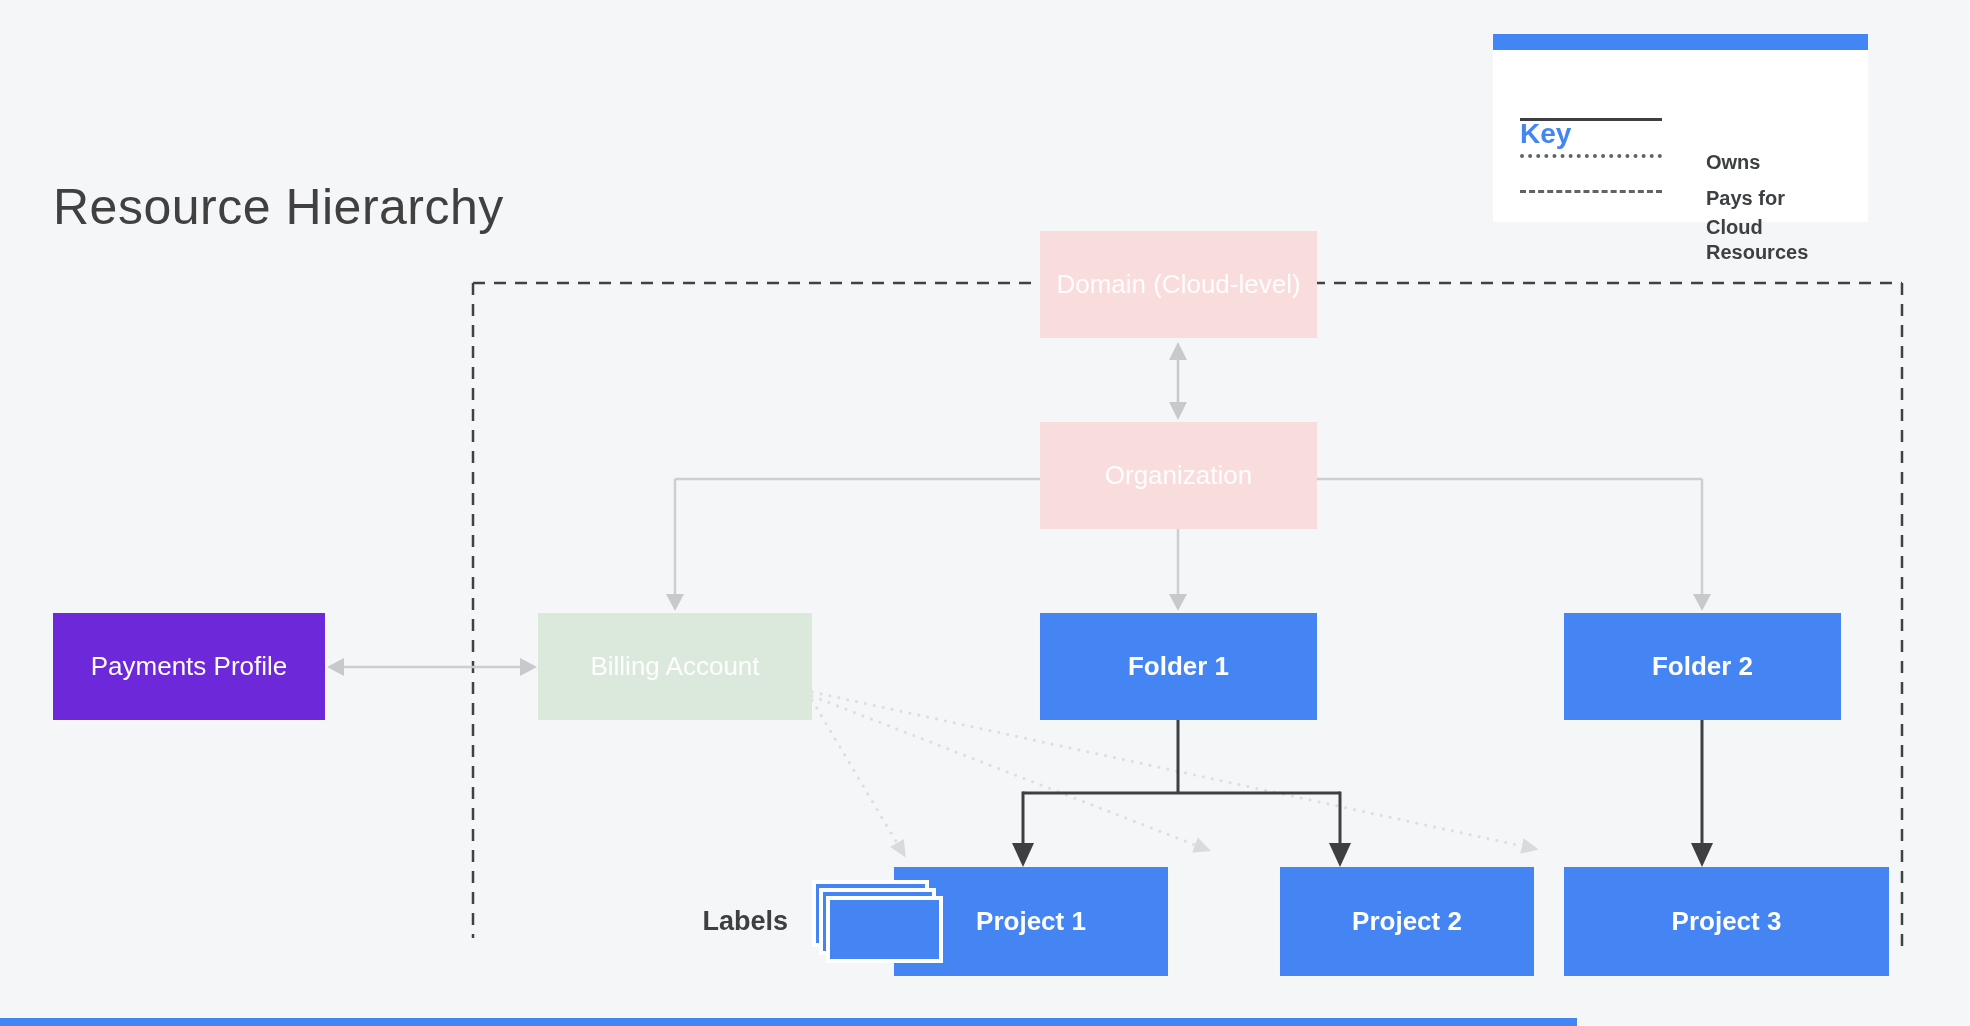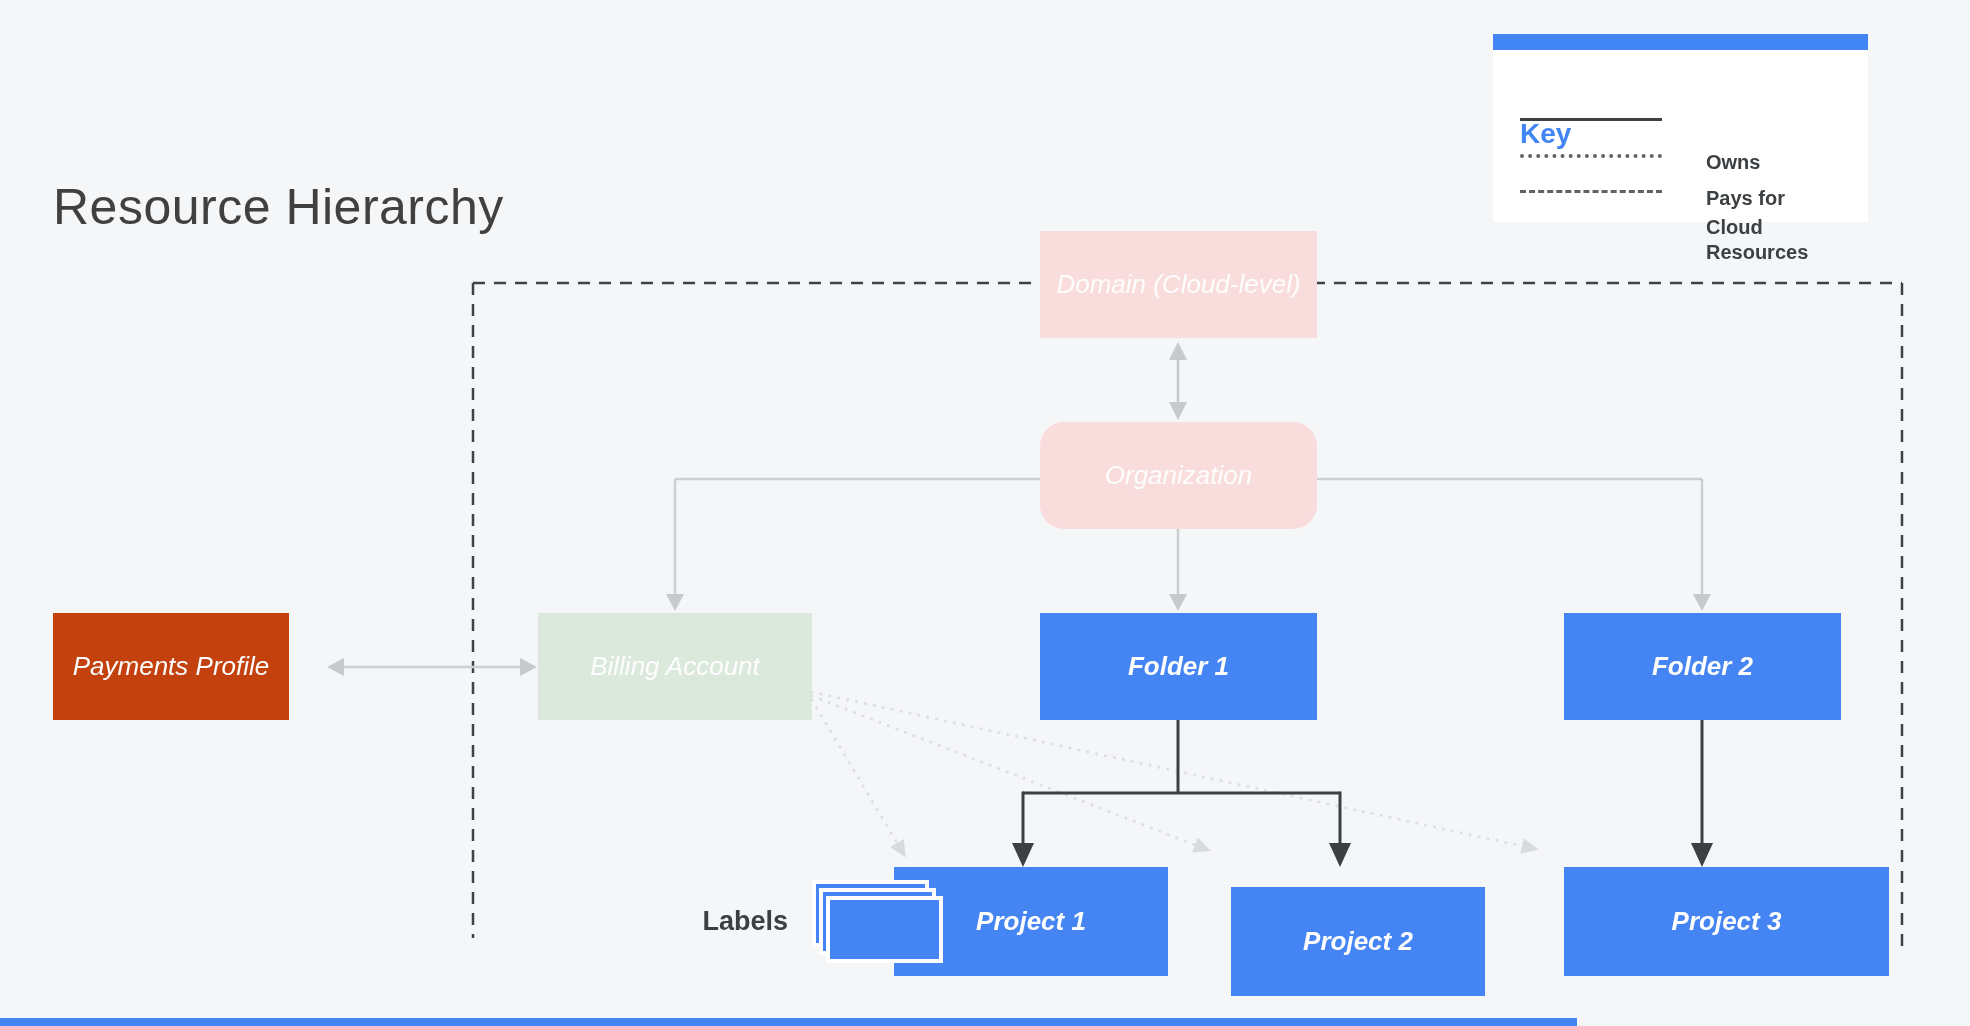--- a/index.html
+++ b/index.html
@@ -7,30 +7,30 @@
   #canvas{position:relative;width:1970px;height:1026px;background:#f5f6f8;overflow:hidden;}
 
   
   #page-title{position:absolute;left:53px;top:178px;font-size:50px;font-weight:400;color:#404040;letter-spacing:0.5px;}
 
   
   #connector-layer{position:absolute;left:0;top:0;width:1970px;height:1026px;z-index:1;}
 
   
   .node{position:absolute;z-index:2;display:flex;align-items:center;justify-content:center;
-        color:#fdfdfd;font-size:26px;white-space:nowrap;font-style:italic;}
+        color:#fdfdfd;font-size:26px;white-space:nowrap;}
   .node.blue{background:#4484f3;font-weight:700;}
   #n-domain{left:1040px;top:231px;width:277px;height:107px;background:#f8dddc;}
-  #n-org{left:1040px;top:422px;width:277px;height:107px;background:#f8dddc;border-radius:24px;}
-  #n-payments{left:53px;top:613px;width:236px;height:107px;background:#c2410c;}
+  #n-org{left:1040px;top:422px;width:277px;height:107px;background:#f8dddc;}
+  #n-payments{left:53px;top:613px;width:272px;height:107px;background:#6d28d9;}
   #n-billing{left:538px;top:613px;width:274px;height:107px;background:#dbe9dc;}
   #n-folder1{left:1040px;top:613px;width:277px;height:107px;}
   #n-folder2{left:1564px;top:613px;width:277px;height:107px;align-items:center;}
   #n-project1{left:894px;top:867px;width:274px;height:109px;}
-  #n-project2{left:1231px;top:867px;width:254px;height:109px;margin-top:20px;}
+  #n-project2{left:1280px;top:867px;width:254px;height:109px;}
   #n-project3{left:1564px;top:867px;width:325px;height:109px;}
 
   
   #labels-caption{position:absolute;left:660px;top:906px;width:128px;text-align:right;
         font-size:27px;font-weight:700;color:#3c4043;z-index:3;}
   .label-card{position:absolute;width:117px;height:67px;background:#4484f3;
         border:4px solid #ffffff;box-sizing:border-box;z-index:3;}
   #label-card-1{left:812px;top:880px;}
   #label-card-2{left:819px;top:888px;}
   #label-card-3{left:826px;top:896px;}

